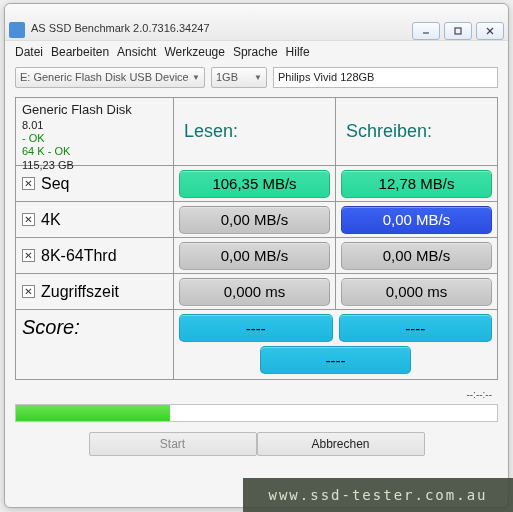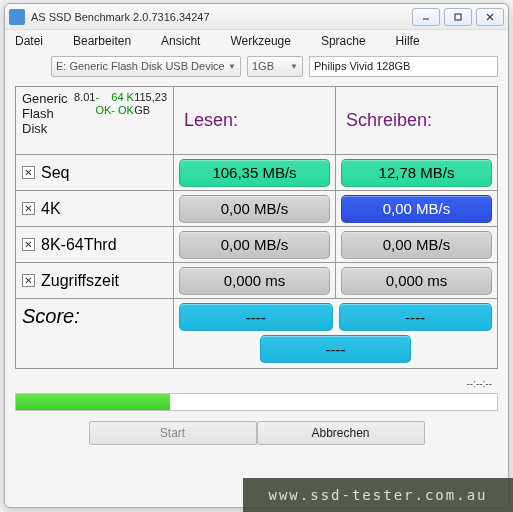--- a/index.html
+++ b/index.html
@@ -1,37 +1,37 @@
 <!DOCTYPE html>
 <html><head>
 <meta charset="utf-8">
 <style>
 * { box-sizing: border-box; margin: 0; padding: 0; font-family: "Segoe UI", Tahoma, sans-serif; }
 body { background: #f0f0f0; width: 513px; height: 512px; overflow: hidden; position: relative; }
 .window { position: absolute; left: 4px; top: 3px; width: 505px; height: 505px; background: #f5f5f5; border: 1px solid #aaa; border-radius: 6px; box-shadow: 0 2px 8px rgba(0,0,0,0.2); display: flex; flex-direction: column; }
-.titlebar { height: 26px; background: linear-gradient(#fafafa,#eaeaea); border-bottom: 1px solid #ddd; display: flex; align-items: center; padding: 4px 4px; border-radius: 6px 6px 0 0; }
+.titlebar { height: 26px; background: linear-gradient(#fafafa,#eaeaea); border-bottom: 1px solid #ddd; display: flex; padding: 18px 4px; border-radius: 6px 6px 0 0; }
 .app-icon { width: 16px; height: 16px; background: #4a90d9; border-radius: 2px; margin-right: 6px; }
 .title-text { font-size: 11px; color: #333; flex: 1; }
 .winbtns { display: flex; gap: 4px; }
 .winbtn { width: 28px; height: 18px; border: 1px solid #a8b8cc; border-radius: 3px; background: linear-gradient(#fafcff,#e4ecf6); display: flex; align-items: center; justify-content: center; font-size: 9px; color: #445; cursor: pointer; }
 .winbtn svg { width: 10px; height: 10px; stroke: #445; stroke-width: 1.2; fill: none; }
-.menubar { height: 22px; display: flex; align-items: center; padding: 0 10px; gap: 30px; background: #f5f5f5; }
+.menubar { height: 22px; display: flex; align-items: center; padding: 0 10px; gap: 8px; background: #f5f5f5; }
 .menubar span { font-size: 12px; color: #222; cursor: pointer; }
-.toolbar { height: 28px; display: flex; align-items: center; gap: 6px; padding: 0 10px; background: #f5f5f5; margin-left: 36px; }
+.toolbar { height: 28px; display: flex; align-items: center; gap: 6px; padding: 0 10px; background: #f5f5f5; }
 .dropdown { height: 21px; background: linear-gradient(#fdfdfd,#e8e8e8); border: 1px solid #b8b8b8; border-radius: 2px; display: flex; align-items: center; padding: 0 4px; font-size: 11px; color: #555; position: relative; }
 .dropdown .arrow { position: absolute; right: 4px; font-size: 8px; color: #666; }
 .dd1 { width: 190px; }
 .dd2 { width: 56px; }
 .textbox { height: 21px; flex: 1; background: #fff; border: 1px solid #bcbcbc; padding: 0 4px; font-size: 11px; display: flex; align-items: center; color: #222; }
 .content { flex: 1; padding: 6px 10px 4px 10px; display: flex; flex-direction: column; }
 .grid { border-top: 1px solid #999; border-left: 1px solid #999; background: #f5f5f5; }
 .row { display: flex; }
 .cell { border-right: 1px solid #999; border-bottom: 1px solid #999; padding: 4px 6px; display: flex; align-items: center; }
-.head-row .c1 { width: 158px; height: 68px; align-items: flex-start; justify-content: flex-start; font-size: 12px; }
-.head-row .c2, .head-row .c3 { flex: 1; font-size: 18px; color: #701a75; padding-left: 10px; }
+.head-row .c1 { width: 158px; height: 68px; flex-direction: column; align-items: flex-start; justify-content: flex-start; font-size: 12px; }
+.head-row .c2, .head-row .c3 { flex: 1; font-size: 18px; color: #0f766e; padding-left: 10px; }
 .info-name { font-size: 13px; color: #222; margin-bottom: 2px; }
 .info-line { font-size: 11px; color: #222; line-height: 1.2; }
 .info-ok { color: #0a8a0a; }
 .data-row .c1 { width: 158px; height: 36px; font-size: 16px; color: #000; gap: 6px; }
 .data-row .c2, .data-row .c3 { flex: 1; padding: 3px 5px; }
 .cb { width: 13px; height: 13px; border: 1px solid #888; background: #fff; display: inline-flex; align-items: center; justify-content: center; font-size: 10px; color: #333; cursor: pointer; }
 .pill { width: 100%; height: 28px; border-radius: 5px; display: flex; align-items: center; justify-content: center; font-size: 15px; color: #000; border: 1px solid rgba(0,0,0,0.2); box-shadow: inset 0 1px 0 rgba(255,255,255,0.35); }
 .pill.green { background: linear-gradient(#3ee0a8,#26d89a); }
 .pill.gray { background: linear-gradient(#d8d8d8,#c2c2c2); }
 .pill.blue { background: linear-gradient(#3a62f0,#2c4de0); color: #fff; }

